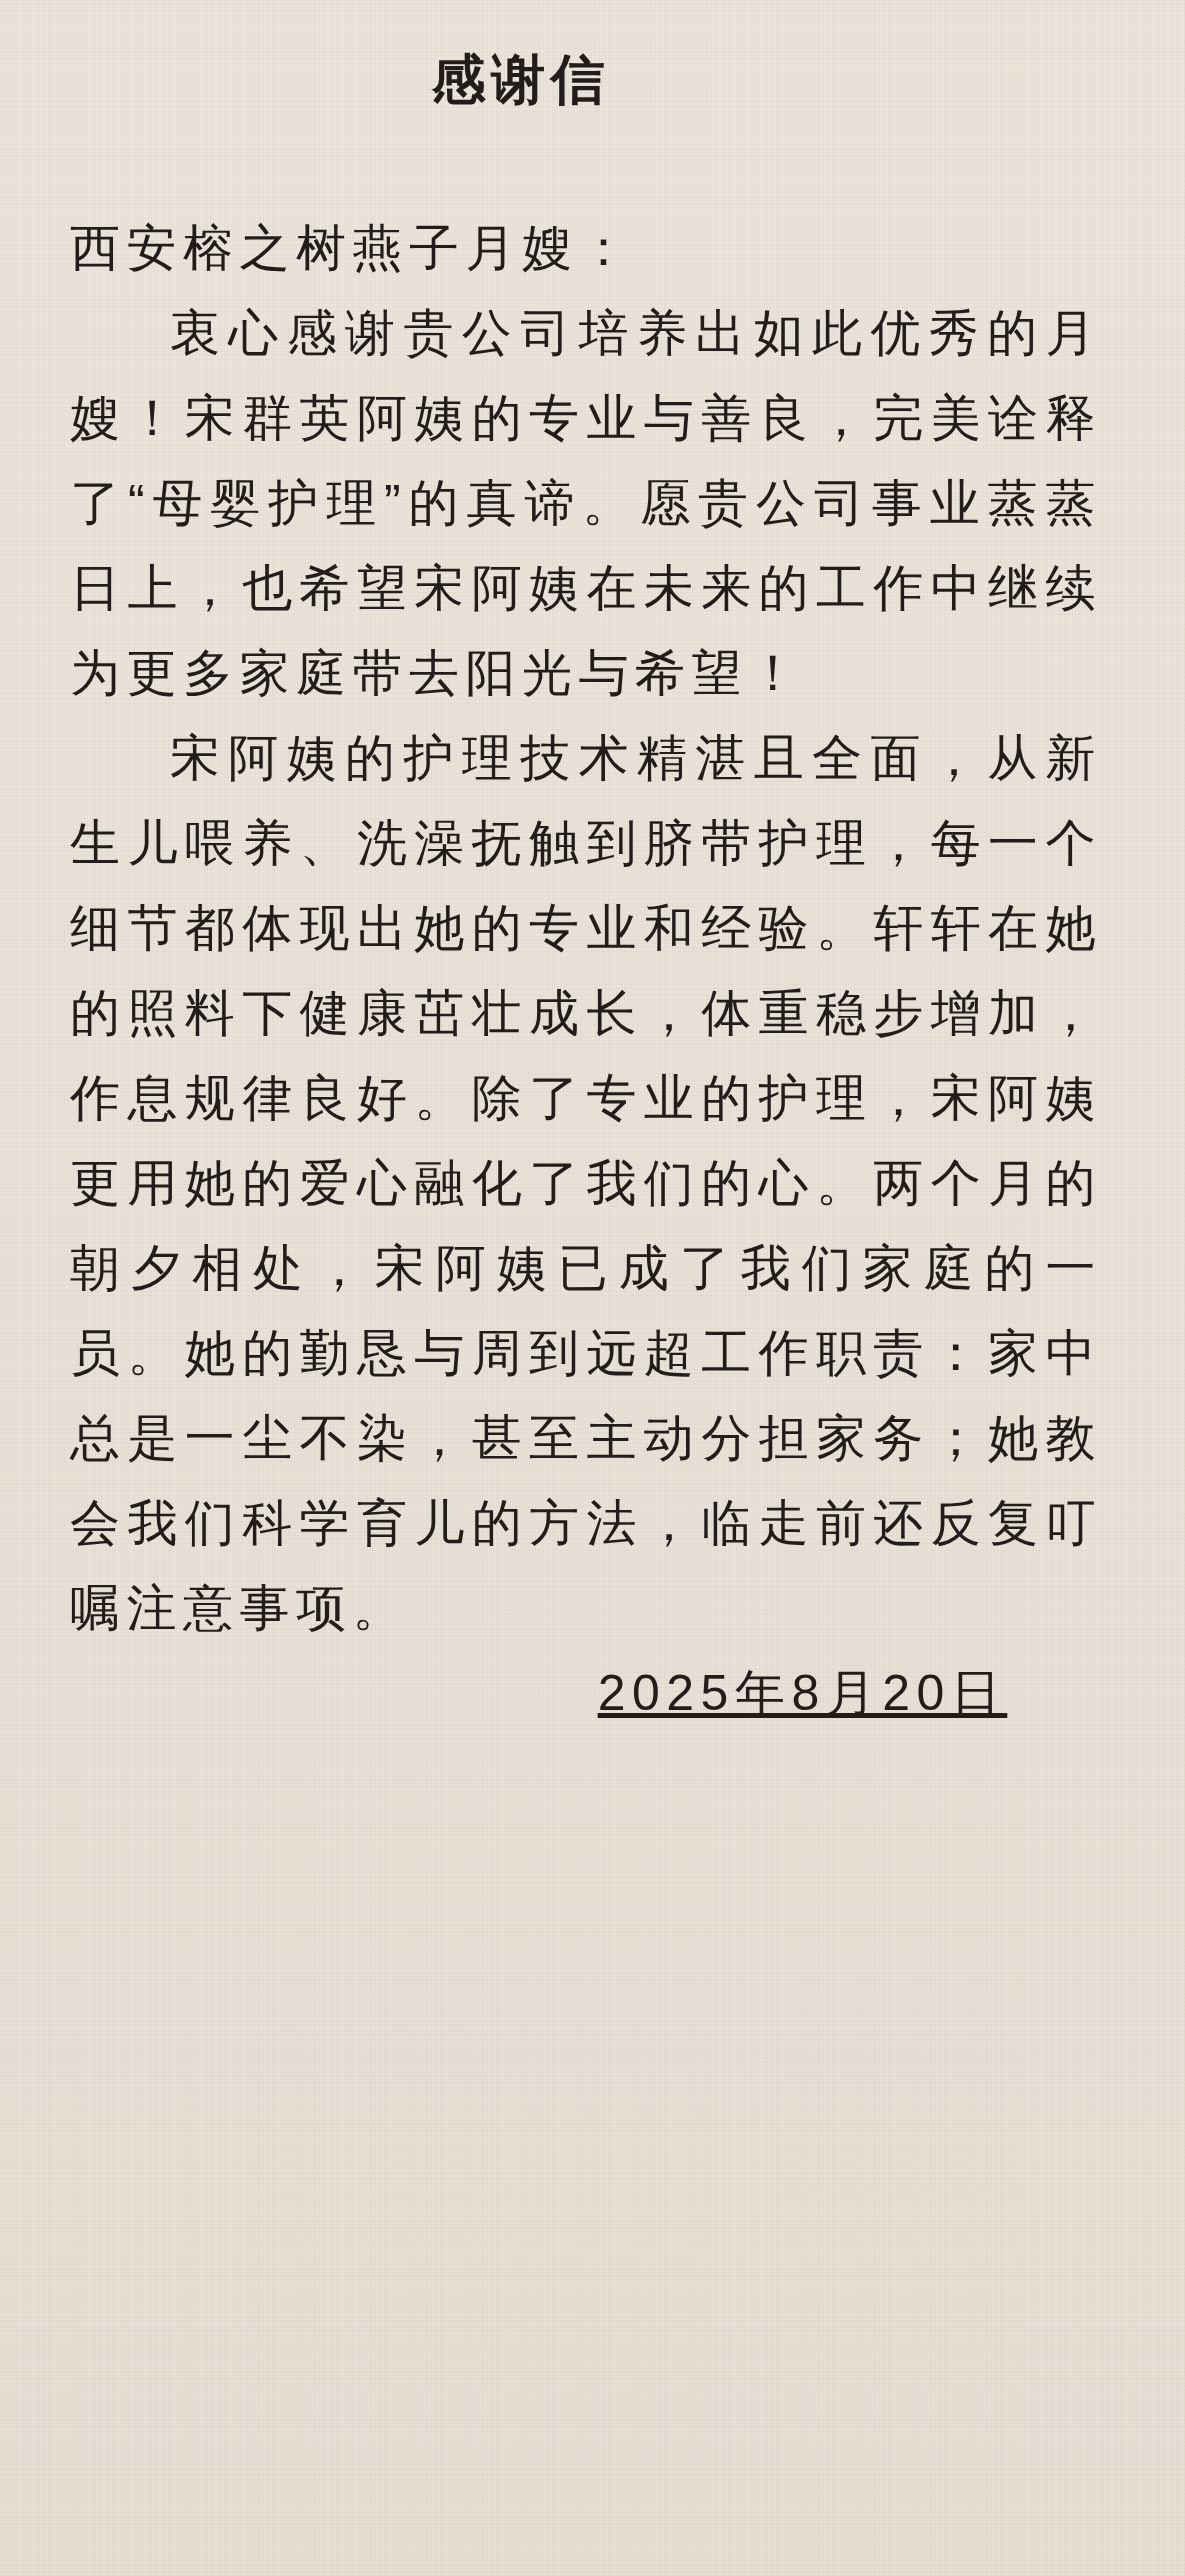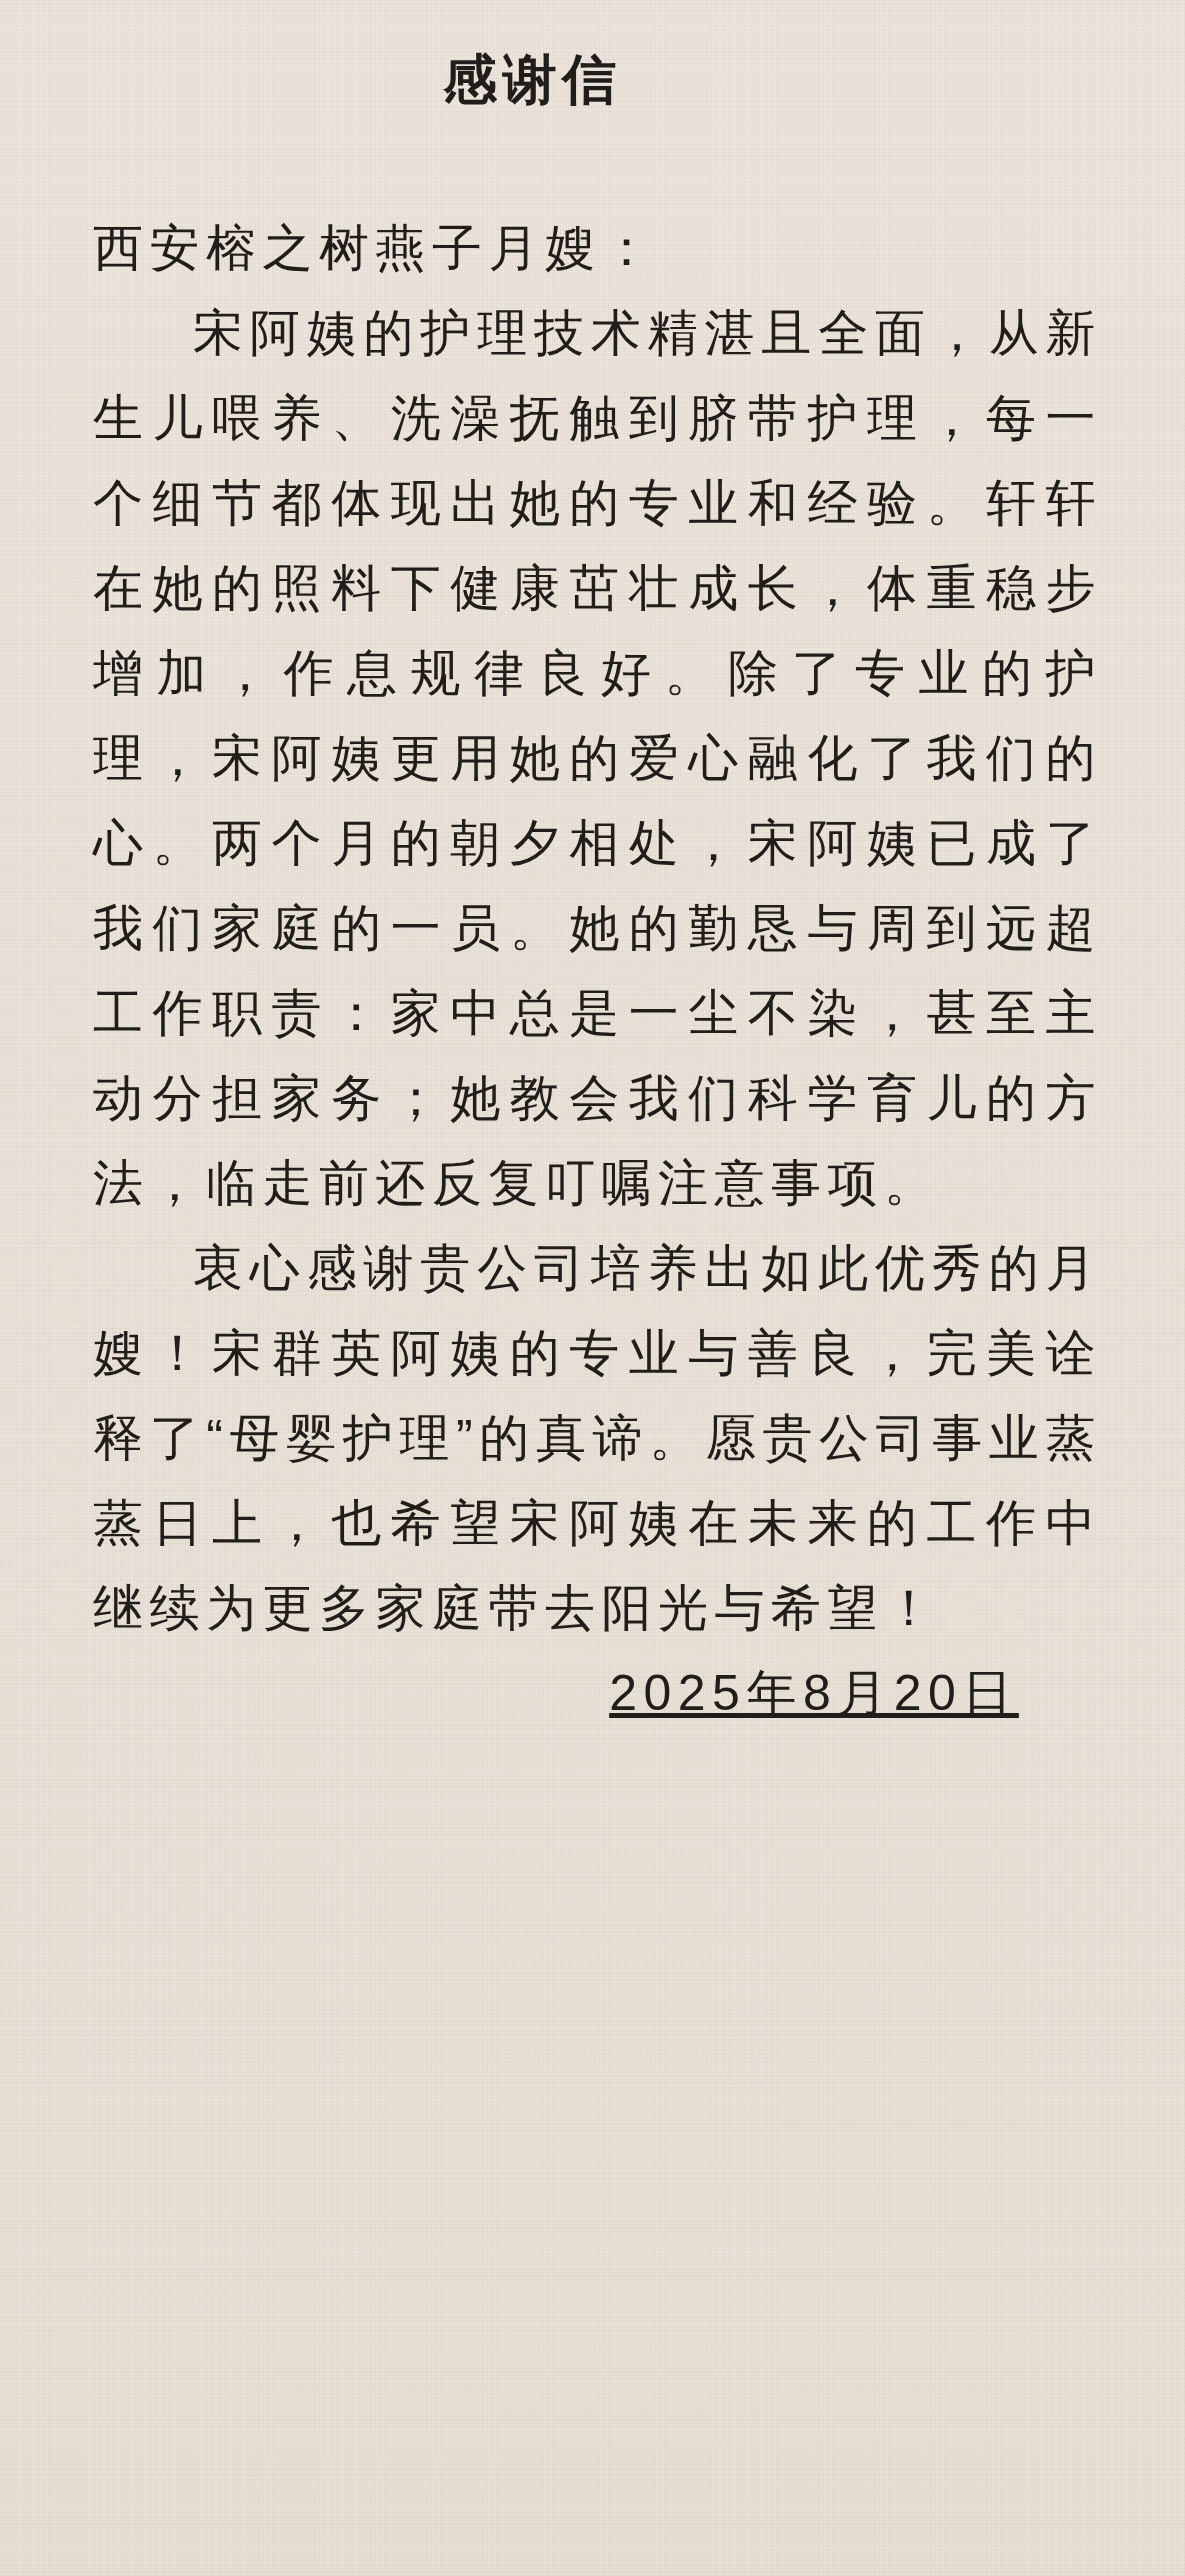--- a/index.html
+++ b/index.html
@@ -13,21 +13,21 @@
     
     background-image:
       repeating-linear-gradient(90deg, rgba(158,138,116,0.07) 0 0.9px, rgba(255,255,255,0.0) 0.9px 2.8px),
       repeating-linear-gradient(0deg, rgba(158,138,116,0.05) 0 0.9px, rgba(255,255,255,0.03) 0.9px 3.7px),
       linear-gradient(180deg, rgba(255,255,255,0.05) 0%, rgba(170,150,125,0.06) 100%);
   }
   .page {
     box-sizing: border-box;
     width: 1185px;
     height: 2576px;
-    padding: 44px 83px 0 93px;
+    padding: 44px 83px 0 70px;
   }
   .title {
     margin: 0 0 89px 0;
     font-size: 54px;
     font-weight: bold;
     text-align: center;
     letter-spacing: 5.6px;
     transform: translateX(-65px);
   }
   .body-text {
@@ -56,21 +56,21 @@
 </head>
 <body style="--paper: #e9e3d9; --ink: #201d1a;">
 
 <div class="page">
   <h1 class="title">感谢信</h1>
 
   <div class="body-text">
     <div class="salutation">西安榕之树燕子月嫂：</div>
 
     <div id="paragraphs">
+        <p class="para">衷心感谢贵公司培养出如此优秀的月嫂！宋群英阿姨的专业与善良，完美诠释了“母婴护理”的真谛。愿贵公司事业蒸蒸日上，也希望宋阿姨在未来的工作中继续为更多家庭带去阳光与希望！</p>
         <p class="para">宋阿姨的护理技术精湛且全面，从新生儿喂养、洗澡抚触到脐带护理，每一个细节都体现出她的专业和经验。轩轩在她的照料下健康茁壮成长，体重稳步增加，作息规律良好。除了专业的护理，宋阿姨更用她的爱心融化了我们的心。两个月的朝夕相处，宋阿姨已成了我们家庭的一员。她的勤恳与周到远超工作职责：家中总是一尘不染，甚至主动分担家务；她教会我们科学育儿的方法，临走前还反复叮嘱注意事项。</p>
-        <p class="para">衷心感谢贵公司培养出如此优秀的月嫂！宋群英阿姨的专业与善良，完美诠释了“母婴护理”的真谛。愿贵公司事业蒸蒸日上，也希望宋阿姨在未来的工作中继续为更多家庭带去阳光与希望！</p>
       </div>
 
 
     <div class="date">2025年8月20日</div>
   </div>
 </div>
 
 
 </body></html>

